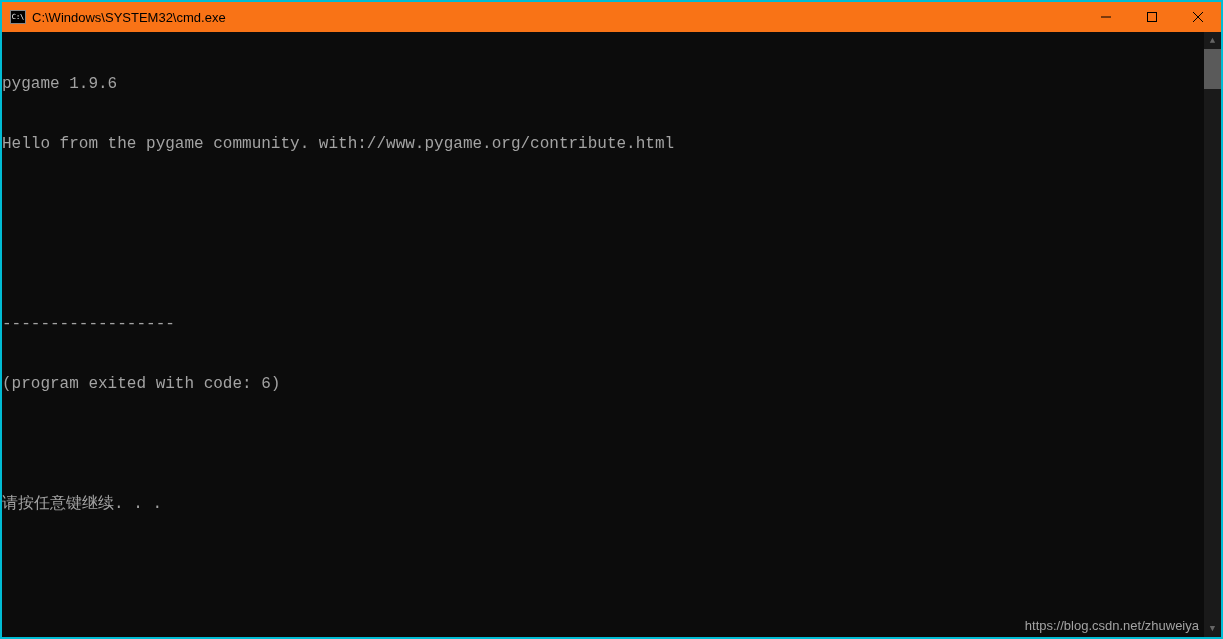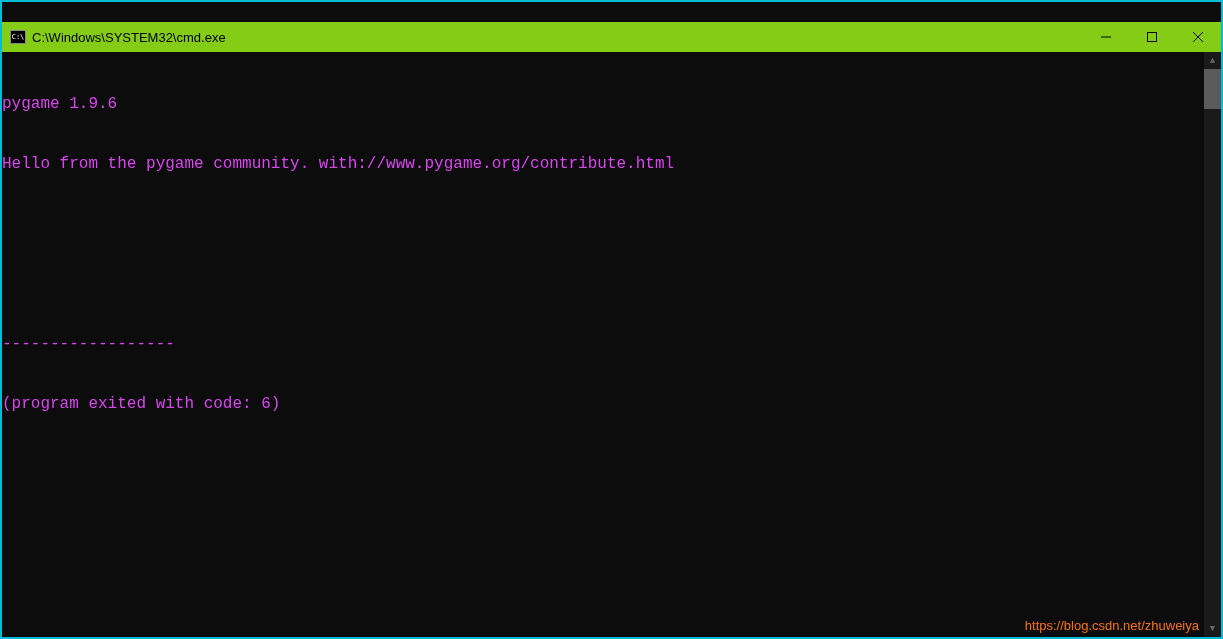--- a/index.html
+++ b/index.html
@@ -13,25 +13,24 @@
     .window {
       width: 100%;
       height: 100%;
       border: 2px solid #00bcd4;
       display: flex;
       flex-direction: column;
       background: #0c0c0c;
     }
     .titlebar {
       height: 30px;
-      background: #84cc16;
+      background: #f97316;
       display: flex;
       align-items: center;
       flex-shrink: 0;
-      margin-top: 20px;
     }
     .titlebar-icon {
       width: 16px;
       height: 14px;
       margin-left: 8px;
       margin-right: 6px;
       background: #000;
       border: 1px solid #888;
       position: relative;
       display: flex;
@@ -69,21 +68,21 @@
     .titlebar-btn svg { stroke: #000; fill: none; }
     .window-body {
       flex: 1;
       display: flex;
       background: #0c0c0c;
       position: relative;
     }
     .console {
       flex: 1;
       background: #0c0c0c;
-      color: #d946ef;
+      color: #a3a3a3;
       font-family: "NSimSun", "SimSun", Consolas, "Courier New", monospace;
       font-size: 16px;
       line-height: 20px;
       padding: 2px 0 0 0;
       white-space: pre;
       overflow: hidden;
     }
     .console .line { min-height: 20px; }
     .scrollbar {
       width: 17px;
@@ -113,21 +112,21 @@
       height: 40px;
       background: #5a5a5a;
       cursor: pointer;
     }
     .watermark {
       position: absolute;
       bottom: 4px;
       right: 22px;
       font-family: "Segoe UI", Arial, sans-serif;
       font-size: 13px;
-      color: #f97316;
+      color: #a3a3a3;
       pointer-events: none;
     }
   </style>
 </head>
 <body>
 
 <div class="window">
   <div class="titlebar">
     <div class="titlebar-icon"></div>
     <div class="titlebar-text">C:\Windows\SYSTEM32\cmd.exe</div>
@@ -152,20 +151,21 @@
   </div>
   <div class="window-body">
     <div class="console">
       <div class="line">pygame 1.9.6</div>
       <div class="line">Hello from the pygame community. with://www.pygame.org/contribute.html</div>
       <div class="line"></div>
       <div class="line"></div>
       <div class="line">------------------</div>
       <div class="line">(program exited with code: 6)</div>
       <div class="line"></div>
+      <div class="line">请按任意键继续. . .</div>
     </div>
     <div class="scrollbar">
       <div class="scroll-arrow">▲</div>
       <div class="scroll-track">
         <div class="scroll-thumb"></div>
       </div>
       <div class="scroll-arrow">▼</div>
     </div>
     <div class="watermark">https://blog.csdn.net/zhuweiya</div>
   </div>

